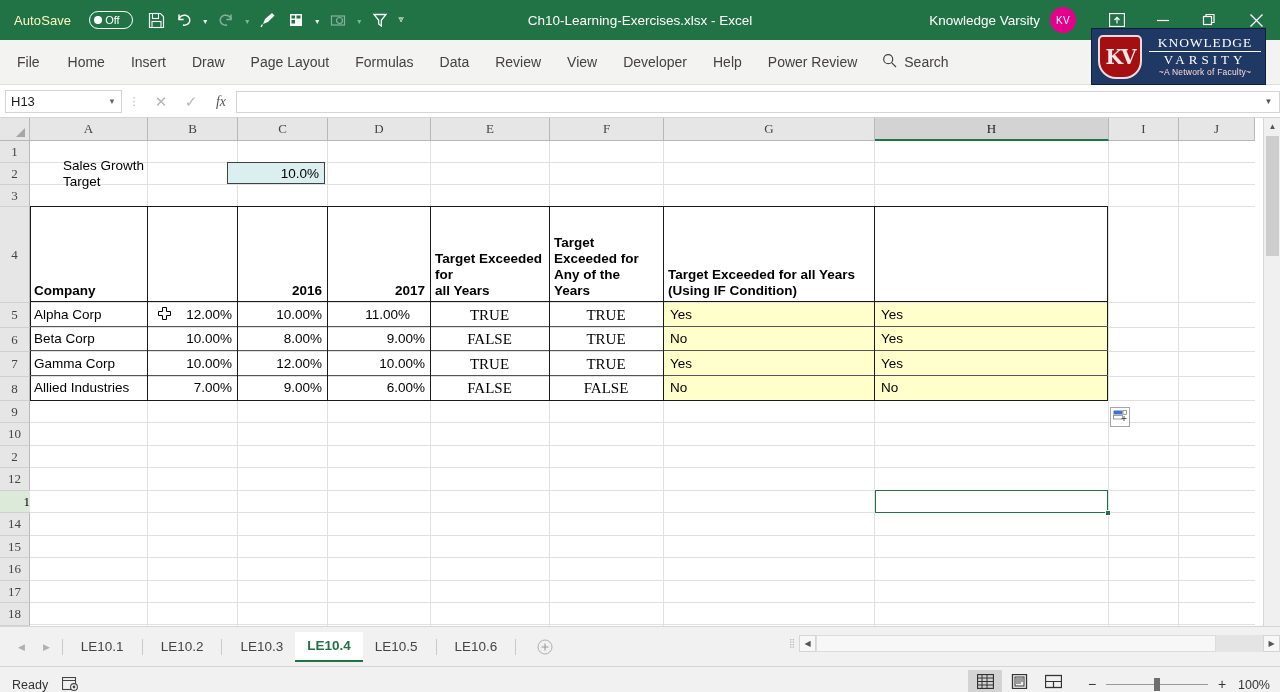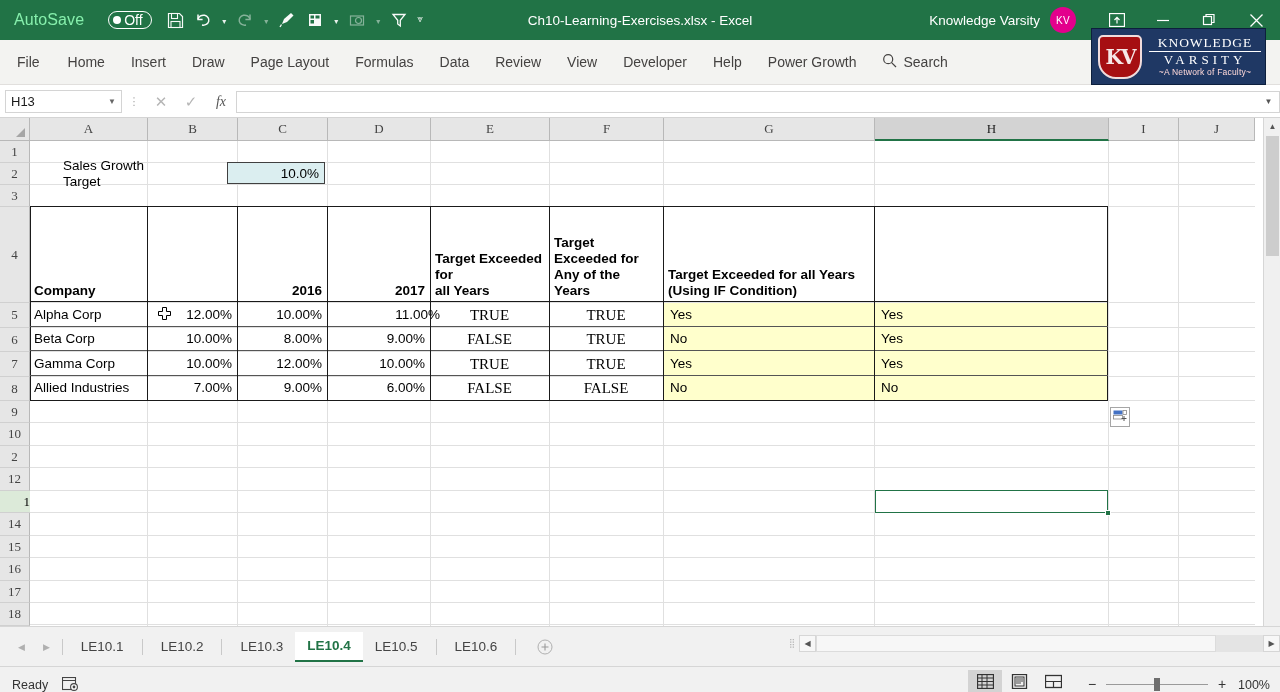--- a/index.html
+++ b/index.html
@@ -11,25 +11,25 @@
   }
 
   
   .titlebar {
     position: absolute; left: 0; top: 0; width: 1280px; height: 40px;
     background: #217346;
     display: flex; align-items: center;
     color: #ffffff;
   }
   .qat { display: flex; align-items: center; gap: 2px; padding-left: 14px; }
-  .autosave-label { font-size: 16px; color: #86efac; margin-right: 22px; letter-spacing: .1px; }
+  .autosave-label { font-size: 13px; color: #fef9c3; margin-right: 16px; letter-spacing: .1px; }
   .toggle {
     width: 44px; height: 18px; border-radius: 9px; border: 1.3px solid #ffffff;
     display: flex; align-items: center; gap: 3px; padding: 0 4px;
-    font-size: 14px; color: #fff; background: transparent;
+    font-size: 11px; color: #fff; background: transparent;
   }
   .toggle .knob { width: 8px; height: 8px; border-radius: 50%; background: #fff; flex: none; }
   .qat-btn {
     width: 26px; height: 28px; display: flex; align-items: center; justify-content: center;
     color: #ffffff; opacity: .97;
   }
   .qat-btn.dim { opacity: .45; }
   .qat-caret {
     width: 12px; height: 28px; display: flex; align-items: flex-end; justify-content: center;
     padding-bottom: 8px; font-size: 8px; color: #ffffff; opacity: .9;
@@ -324,21 +324,21 @@
   <div class="rtab">Home</div>
   <div class="rtab">Insert</div>
   <div class="rtab">Draw</div>
   <div class="rtab">Page Layout</div>
   <div class="rtab">Formulas</div>
   <div class="rtab">Data</div>
   <div class="rtab">Review</div>
   <div class="rtab">View</div>
   <div class="rtab">Developer</div>
   <div class="rtab">Help</div>
-  <div class="rtab">Power Growth</div>
+  <div class="rtab">Power Review</div>
   <div class="search-box">
     <span>
       <svg width="15" height="15" viewBox="0 0 15 15">
           <circle cx="6.2" cy="6.2" r="4.5" fill="none" stroke="#444241" stroke-width="1.2"></circle>
           <path d="M9.6 9.6 L14 14" stroke="#444241" stroke-width="1.2"></path>
         </svg>
     </span>
     <span class="search-text">Search</span>
   </div>
 </div>
@@ -461,21 +461,21 @@
     <div class="cell bold" style="left:521px;top:66px;width:110px;height:94px">Target
 Exceeded for
 Any of the
 Years</div>
     <div class="cell bold" style="left:635px;top:66px;width:207px;height:94px">Target Exceeded for all Years
 (Using IF Condition)</div>
 
     <div class="cell mid" style="left:1px;top:162px;width:114px;height:23px">Alpha Corp</div>
     <div class="cell mid right" style="left:119px;top:162px;width:86px;height:23px">12.00%</div>
     <div class="cell mid right" style="left:209px;top:162px;width:86px;height:23px">10.00%</div>
-    <div class="cell mid right" style="left:314px;top:162px;width:99px;height:23px">11.00%</div>
+    <div class="cell mid right" style="left:284px;top:162px;width:99px;height:23px">11.00%</div>
     <div class="cell mid center serif" style="left:402px;top:162px;width:115px;height:23px">TRUE</div>
     <div class="cell mid center serif" style="left:521px;top:162px;width:110px;height:23px">TRUE</div>
     <div class="cell mid" style="left:637px;top:162px;width:205px;height:23px">Yes</div>
     <div class="cell mid" style="left:848px;top:162px;width:228px;height:23px">Yes</div>
 
     <div class="cell mid" style="left:1px;top:187px;width:114px;height:22px">Beta Corp</div>
     <div class="cell mid right" style="left:119px;top:187px;width:86px;height:22px">10.00%</div>
     <div class="cell mid right" style="left:209px;top:187px;width:86px;height:22px">8.00%</div>
     <div class="cell mid right" style="left:299px;top:187px;width:99px;height:22px">9.00%</div>
     <div class="cell mid center serif" style="left:402px;top:187px;width:115px;height:22px">FALSE</div>

